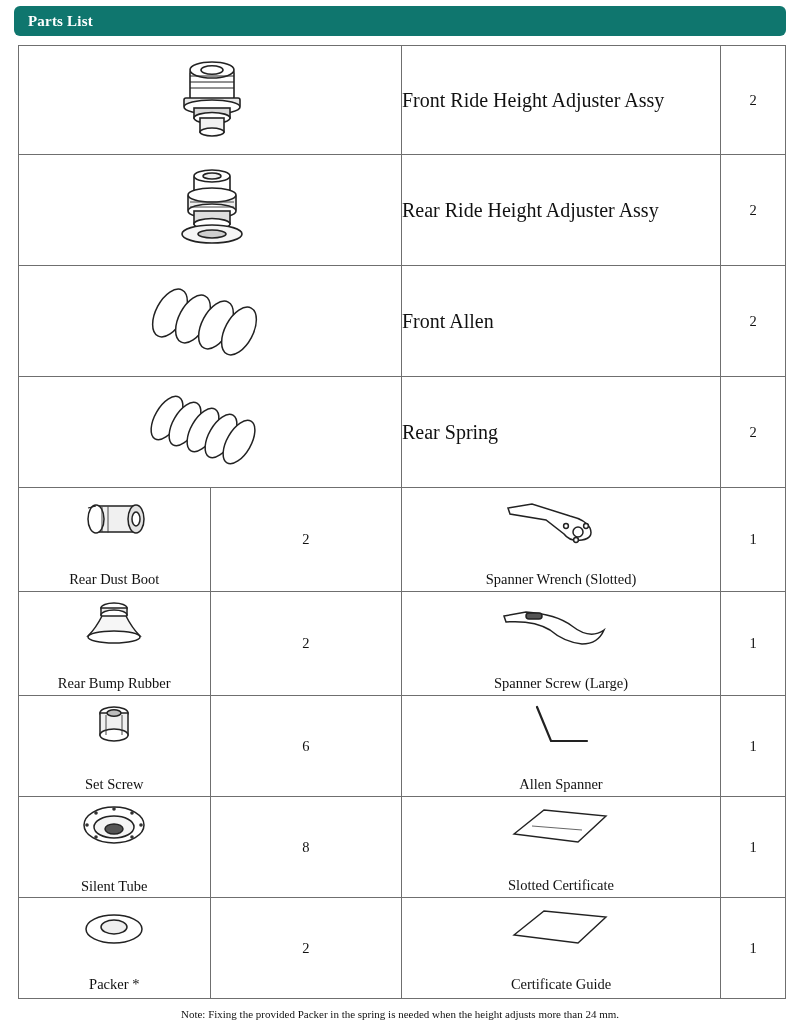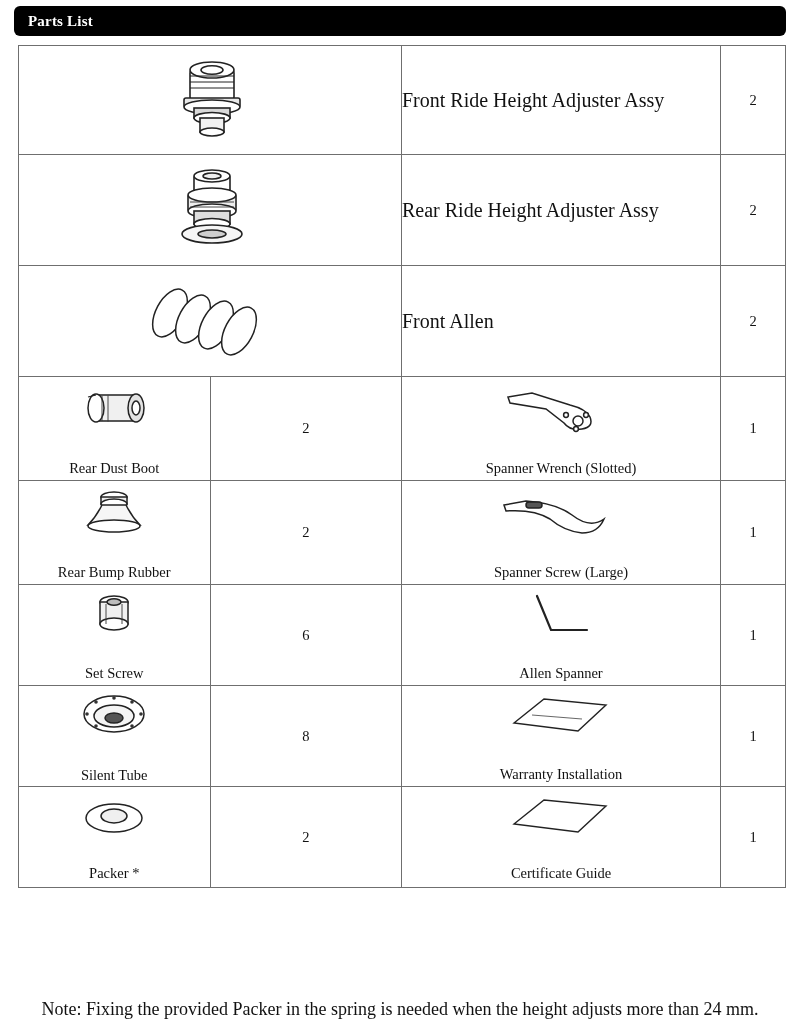--- a/index.html
+++ b/index.html
@@ -13,21 +13,21 @@
     font-family: "Liberation Serif", serif;
     color: #111111;
     position: relative;
     overflow: hidden;
   }
 
   
   .header-bar {
     margin: 6px 14px 0 14px;
     height: 30px;
-    background: #000000;
+    background: #0f766e;
     border-radius: 6px;
     display: flex;
     align-items: center;
     padding-left: 14px;
     box-sizing: border-box;
   }
   .header-title {
     color: #ffffff;
     font-size: 15px;
     font-weight: bold;
@@ -74,21 +74,21 @@
   }
   svg { display: block; margin: 0 auto; }
 
   
   .note {
     position: absolute;
     left: 0;
     right: 0;
     bottom: 8px;
     text-align: center;
-    font-size: 18px;
+    font-size: 11px;
     font-family: "Liberation Serif", serif;
     color: #111111;
   }
 </style>
 </head>
 <body>
 
 <div class="header-bar">
   <span class="header-title">Parts List</span>
 </div>
@@ -160,20 +160,37 @@
               <ellipse cx="91" cy="52" rx="14" ry="26" transform="rotate(28 91 52)"></ellipse>
               <ellipse cx="114" cy="58" rx="14" ry="26" transform="rotate(28 114 58)"></ellipse>
             </g>
           </svg>
         </span>
       </td>
       <td class="cell-name">Front Allen</td>
       <td class="cell-qty">2</td>
     </tr>
 
+    <tr>
+      <td class="cell-img" colspan="2" style="height:110px;">
+        <span>
+          <svg width="170" height="96" viewBox="0 0 170 96">
+            <g fill="#ffffff" stroke="#222" stroke-width="1.5">
+              <ellipse cx="42" cy="34" rx="12" ry="24" transform="rotate(30 42 34)"></ellipse>
+              <ellipse cx="60" cy="40" rx="12" ry="24" transform="rotate(30 60 40)"></ellipse>
+              <ellipse cx="78" cy="46" rx="12" ry="24" transform="rotate(30 78 46)"></ellipse>
+              <ellipse cx="96" cy="52" rx="12" ry="24" transform="rotate(30 96 52)"></ellipse>
+              <ellipse cx="114" cy="58" rx="12" ry="24" transform="rotate(30 114 58)"></ellipse>
+            </g>
+          </svg>
+        </span>
+      </td>
+      <td class="cell-name">Rear Spring</td>
+      <td class="cell-qty">2</td>
+    </tr>
 
     <tr>
       <td style="width:318px;height:103px;">
         <div class="stack">
           <span>
             <svg width="104" height="58" viewBox="0 0 104 58">
               <g fill="#ffffff" stroke="#222" stroke-width="1.5">
                 <rect x="34" y="14" width="40" height="26" rx="2" fill="#f0f0f0"></rect>
                 <ellipse cx="34" cy="27" rx="8" ry="14"></ellipse>
                 <ellipse cx="74" cy="27" rx="8" ry="14" fill="#e2e2e2"></ellipse>
@@ -309,21 +326,21 @@
           <span>
             <svg width="150" height="56" viewBox="0 0 150 56">
               <g fill="#ffffff" stroke="#222" stroke-width="1.4">
                 <path d="M28 34 L58 10 L120 16 L92 42 Z"></path>
               </g>
               <g stroke="#555" stroke-width="0.9">
                 <line x1="46" y1="26" x2="96" y2="30"></line>
               </g>
             </svg>
           </span>
-          <span class="cap">Warranty Installation</span>
+          <span class="cap">Slotted Certificate</span>
         </div>
       </td>
       <td class="cell-qty">1</td>
     </tr>
 
     <tr>
       <td style="height:100px;">
         <div class="stack">
           <span>
             <svg width="104" height="52" viewBox="0 0 104 52">

